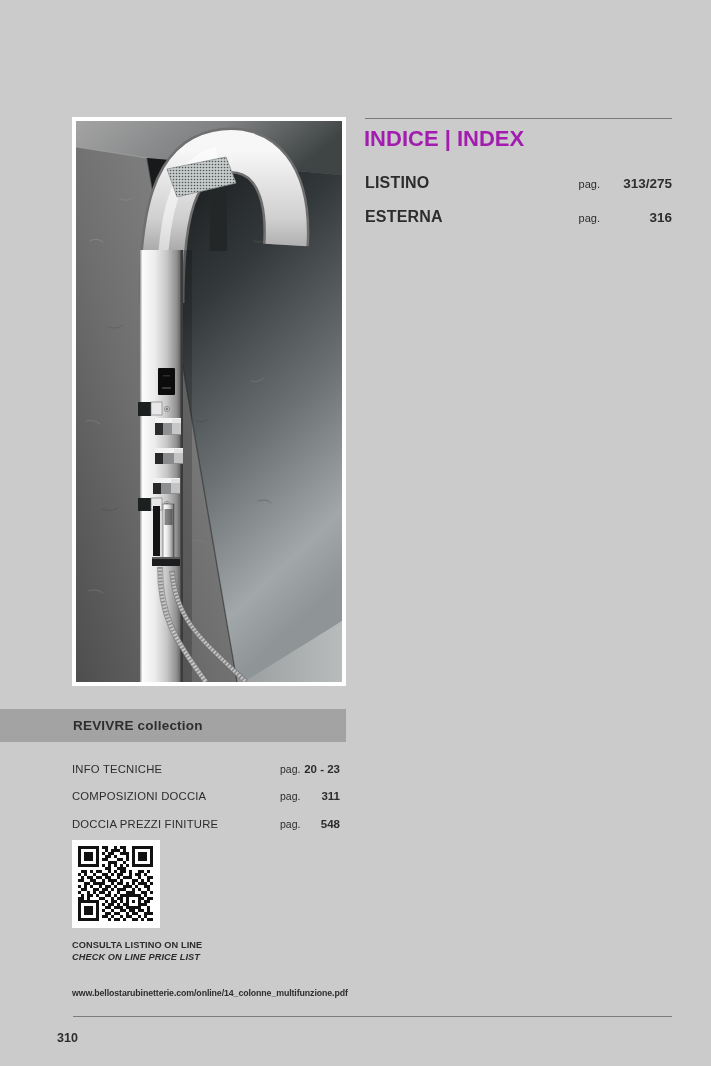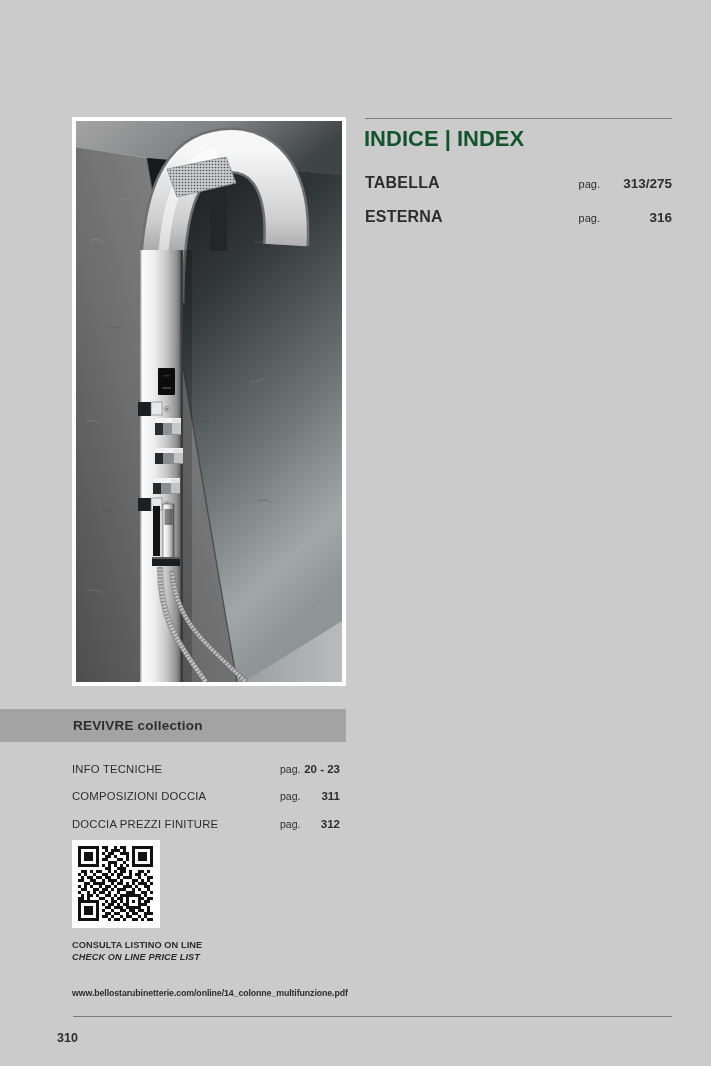--- a/index.html
+++ b/index.html
@@ -17,21 +17,21 @@
     border:4px solid #ffffff;
     background:#6e6e6e;
   }
   .photo-frame svg{display:block;}
 
   
   .rule{height:1px;background:#7c7c7c;}
   #index-rule{left:365px;top:118px;width:307px;}
   #index-title{
     left:364px;top:126px;width:308px;
-    font-size:22px;font-weight:bold;letter-spacing:0px;color:#14532d;
+    font-size:22px;font-weight:bold;letter-spacing:0px;color:#a21caf;
   }
   .idx-row{
     left:365px;width:307px;display:flex;align-items:baseline;
   }
   #idx-row-0{top:174px;}
   #idx-row-1{top:208px;}
   .idx-label{font-size:16px;font-weight:bold;letter-spacing:.2px;}
   .idx-fill{flex:1;}
   .pag{font-size:11px;font-weight:normal;}
   .idx-val{width:72px;text-align:right;font-size:13.5px;font-weight:bold;}
@@ -219,21 +219,21 @@
       <path d="M96,450 C100,502 130,522 170,561" stroke="#c4c4c4" stroke-width="3.8"></path>
       <path d="M96,450 C100,502 130,522 170,561" stroke="#585858" stroke-width="3.8" stroke-dasharray="1.6,1.8" opacity="0.55"></path>
     </g>
   </svg>
 </div>
 
 <div class="abs rule" id="index-rule"></div>
 <div class="abs" id="index-title">INDICE | INDEX</div>
 
 <div class="abs idx-row" id="idx-row-0">
-  <span class="idx-label">TABELLA</span>
+  <span class="idx-label">LISTINO</span>
   <span class="idx-fill"></span>
   <span class="pag">pag.</span>
   <span class="idx-val">313/275</span>
 </div>
 <div class="abs idx-row" id="idx-row-1">
   <span class="idx-label">ESTERNA</span>
   <span class="idx-fill"></span>
   <span class="pag">pag.</span>
   <span class="idx-val">316</span>
 </div>
@@ -248,21 +248,21 @@
   <span class="lnk-val">20 - 23</span>
 </div>
 <div class="abs lnk-row" id="lnk-row-1">
   <span class="lnk-label">COMPOSIZIONI DOCCIA</span>
   <span class="lnk-pag">pag.</span>
   <span class="lnk-val">311</span>
 </div>
 <div class="abs lnk-row" id="lnk-row-2">
   <span class="lnk-label">DOCCIA PREZZI FINITURE</span>
   <span class="lnk-pag">pag.</span>
-  <span class="lnk-val">312</span>
+  <span class="lnk-val">548</span>
 </div>
 
 <div class="abs" id="qr">
   <div id="qr-modules">
       <div class="on"></div>
       <div class="on"></div>
       <div class="on"></div>
       <div class="on"></div>
       <div class="on"></div>
       <div class="on"></div>

